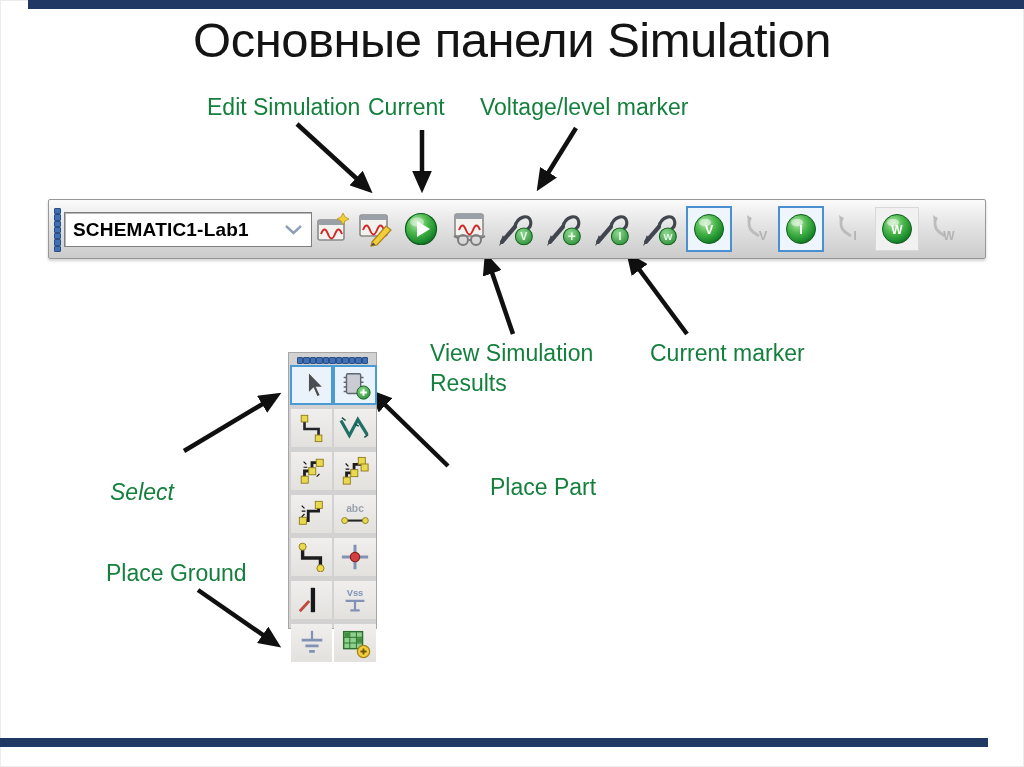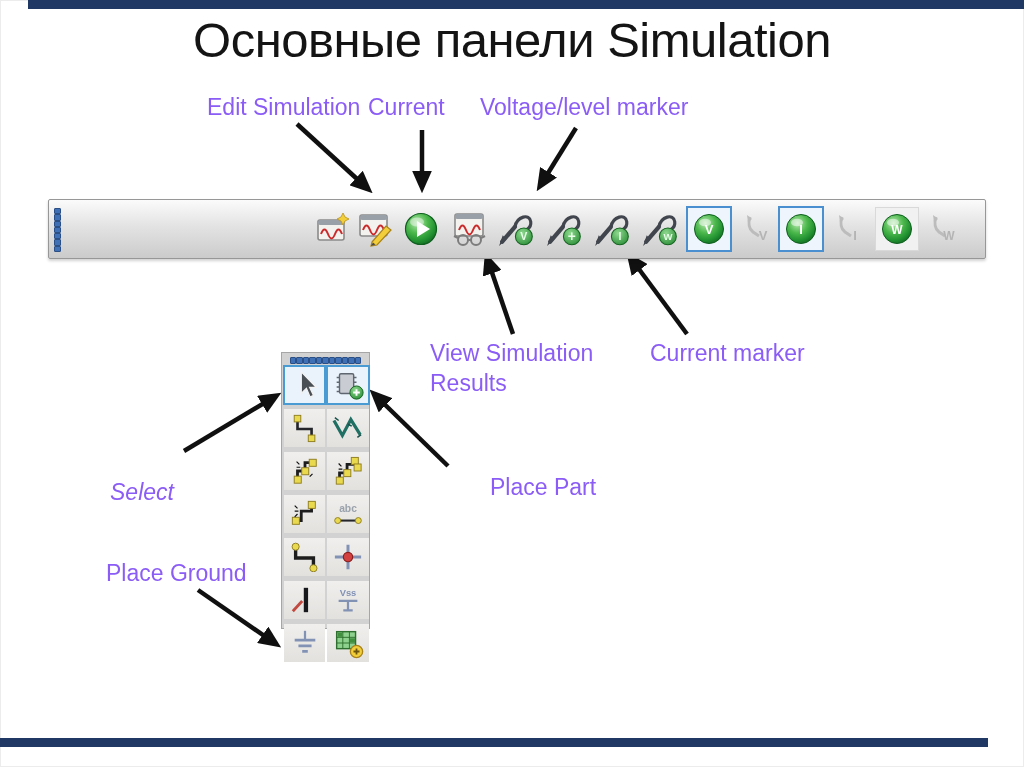--- a/index.html
+++ b/index.html
@@ -1,21 +1,21 @@
 <!DOCTYPE html>
 <html><head>
 <meta charset="utf-8">
 <style>
   html,body{margin:0;padding:0;background:#fff;}
   .slide{position:relative;width:1024px;height:767px;background:#ffffff;overflow:hidden;
          font-family:"Liberation Sans",sans-serif;box-shadow:inset 0 0 0 1px #ececec;}
   .accent{position:absolute;background:#1f3864;}
   .title{position:absolute;top:12px;left:0;width:100%;text-align:center;font-size:49px;
          font-weight:400;color:#141414;letter-spacing:-0.5px;}
-  .lbl{position:absolute;font-size:23px;color:#8b5cf6;white-space:nowrap;line-height:29px;}
+  .lbl{position:absolute;font-size:23px;color:#15803d;white-space:nowrap;line-height:29px;}
   .arrows{position:absolute;left:0;top:0;width:1024px;height:767px;pointer-events:none;}
   .arrows line{stroke:#101010;stroke-width:4.5;}
 
   
   .toolbar{position:absolute;left:48px;top:199px;width:936px;height:58px;
            background:linear-gradient(#fbfbfb,#e3e3e3 45%,#cbcbcb);border:1px solid #979797;
            border-radius:2px;box-shadow:0 2px 3px rgba(0,0,0,.18);}
   .grip-v{position:absolute;left:5px;top:8px;width:8px;height:44px;display:flex;
           flex-direction:column;justify-content:space-between;cursor:move;}
   .grip-v i{width:5px;height:5px;background:#3f6fb5;border:1px solid #2a4f86;border-radius:1px;}
@@ -30,21 +30,21 @@
   .tbtn{position:absolute;top:8px;width:38px;height:42px;display:flex;align-items:center;
         justify-content:center;cursor:pointer;}
   .togglebox{position:absolute;top:6px;width:46px;height:46px;border:2px solid #4a8fd0;
              background:#eef5fc;display:flex;align-items:center;justify-content:center;
              box-sizing:border-box;cursor:pointer;}
   .raised{position:absolute;top:7px;width:44px;height:44px;background:#f1f1f1;
           border:1px solid #d9d9d9;display:flex;align-items:center;justify-content:center;
           box-sizing:border-box;cursor:pointer;}
 
   
-  .palette{position:absolute;left:281px;top:352px;width:89px;height:277px;background:#d2d2d2;
+  .palette{position:absolute;left:288px;top:352px;width:89px;height:277px;background:#d2d2d2;
            border:1px solid #a6a6a6;box-sizing:border-box;}
   .pgrid{position:absolute;left:2px;top:13px;display:grid;grid-template-columns:41px 42px;
          grid-auto-rows:38px;column-gap:2px;row-gap:5px;}
   .cell{background:linear-gradient(#f0efed,#e2e1de);display:flex;align-items:center;
         justify-content:center;cursor:pointer;}
   .cell.sel{outline:2px solid #4a9bd4;outline-offset:-1px;background:#eaf3fb;}
   text{font-family:"Liberation Sans",sans-serif;}
 </style>
 </head>
 <body>
@@ -101,20 +101,26 @@
     <div class="grip-v">
       <i></i>
         <i></i>
         <i></i>
         <i></i>
         <i></i>
         <i></i>
         <i></i>
     </div>
 
+    <div class="combo">
+      <span>SCHEMATIC1-Lab1</span>
+      <svg width="17" height="10" viewBox="0 0 17 10">
+        <polyline points="1,1 8.5,8 16,1" fill="none" stroke="#8fa0b4" stroke-width="2.4"></polyline>
+      </svg>
+    </div>
 
     <div class="tbtn" style="left:265px;">
       <svg width="34" height="34" viewBox="0 0 34 34">
         <rect x="2" y="8" width="26" height="20" rx="2" fill="#f3f2ee" stroke="#8a8a8a" stroke-width="1.6"></rect>
         <rect x="2" y="8" width="26" height="5" rx="2" fill="#9aa0a8"></rect>
         <path d="M5 22 q3.5 -9 7 0 t7 0 t7 0" fill="none" stroke="#cc2a2a" stroke-width="2"></path>
         <path d="M27 1 l2 4 4 2 -4 2 -2 4 -2 -4 -4 -2 4 -2 z" fill="#f2cf3a" stroke="#b8901c" stroke-width="0.8"></path>
       </svg>
     </div>
 

